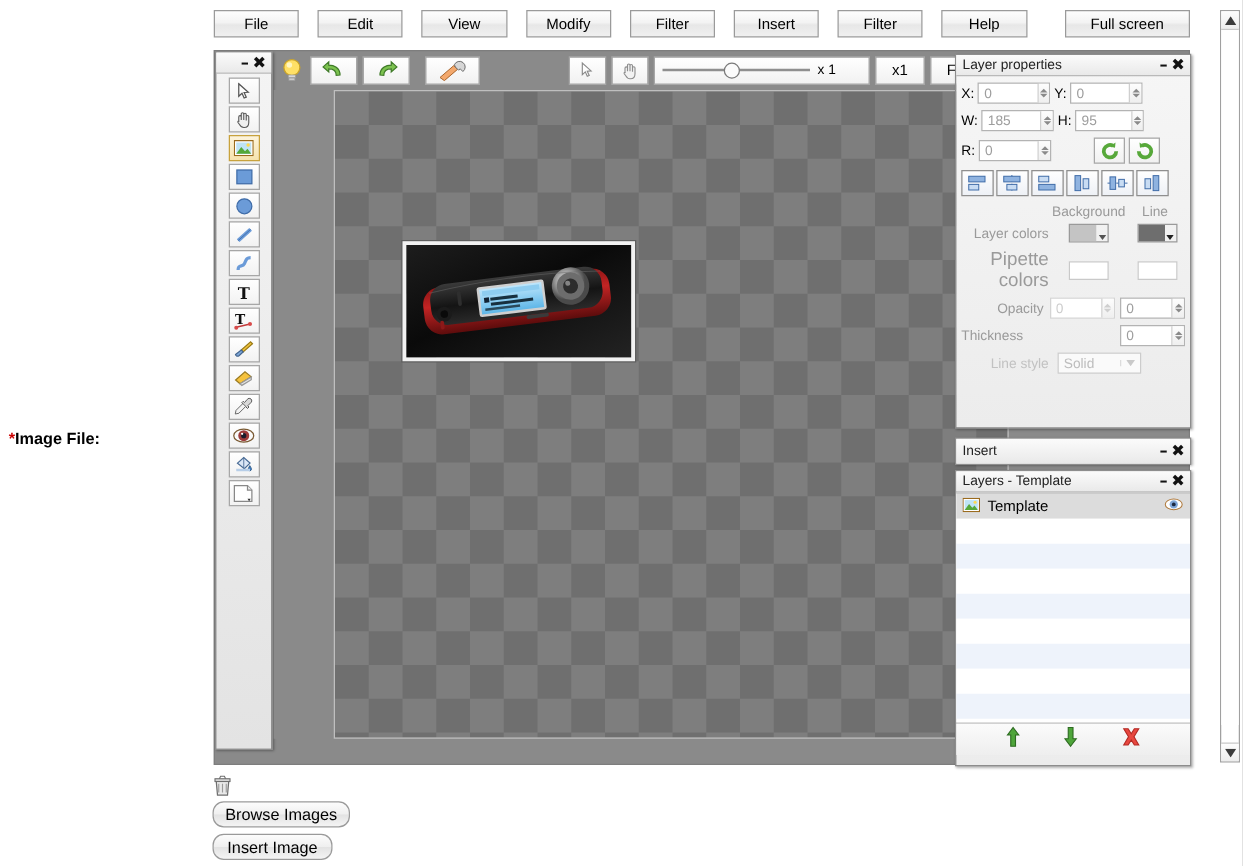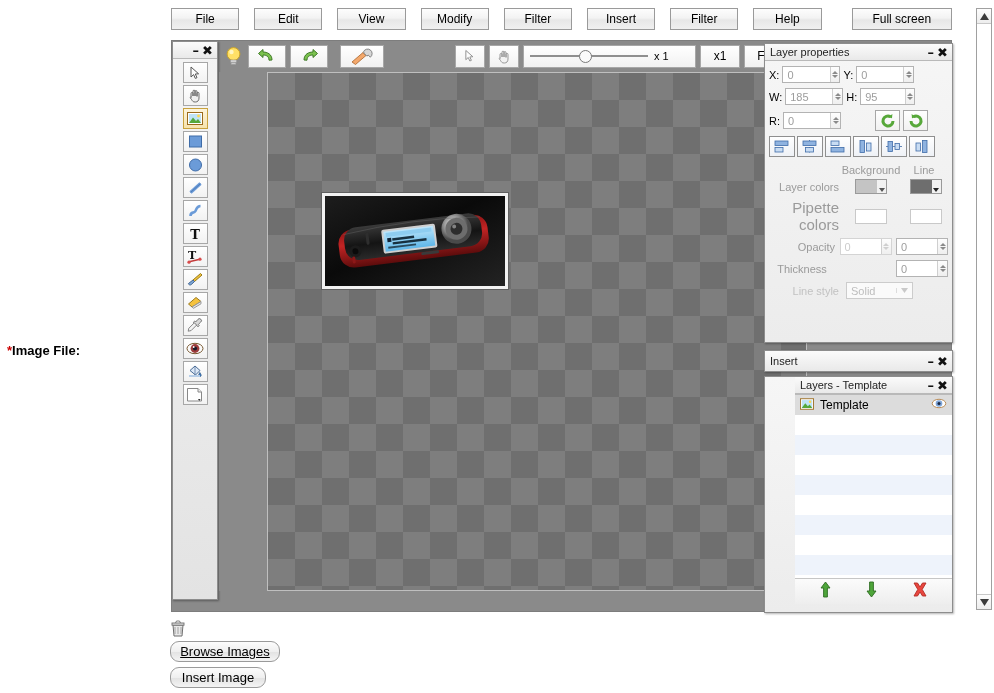--- a/index.html
+++ b/index.html
@@ -223,21 +223,21 @@
   
   #trash { position:absolute; left:170px; top:620px; width:16px; height:16px; }
   .rbtn {
     position:absolute;
     background: linear-gradient(to bottom,#fcfcfc 0%,#efefef 50%,#e2e2e2 51%,#f4f4f4 100%);
     border:1px solid #9a9a9a; border-radius:9px;
     font-size:13px; color:#000;
     display:flex; align-items:center; justify-content:center;
     cursor:default;
   }
-  #browse-btn { left:170px; top:641px; width:110px; height:21px;text-decoration:underline; }
+  #browse-btn { left:170px; top:641px; width:110px; height:21px; }
   #insert-btn { left:170px; top:667px; width:96px; height:21px; }
 </style>
 </head>
 <body>
 
 <div id="menubar">
   <div class="btn menu-btn">File</div>
   <div class="btn menu-btn">Edit</div>
   <div class="btn menu-btn">View</div>
   <div class="btn menu-btn">Modify</div>
@@ -648,21 +648,21 @@
               <input type="text" value="0" style="">
               <span class="arrows">
                   <i class="ar-up"></i>
                   <i class="ar-dn"></i>
                 </span>
             </span>
           </span>
         </div>
 
         <div class="prow">
-          <span style="width:72px;text-align:center;font-size:11px;color:#9a9a9a">Thickness</span>
+          <span style="width:72px;text-align:left;font-size:11px;color:#9a9a9a">Thickness</span>
           <span style="width:60px"></span>
           <span style="width:52px;display:flex;justify-content:center">
             <span class="spin" style="width:52px">
               <input type="text" value="0" style="">
               <span class="arrows">
                   <i class="ar-up"></i>
                   <i class="ar-dn"></i>
                 </span>
             </span>
           </span>
@@ -685,21 +685,21 @@
     <div class="dockpanel" style="height:22px;margin-bottom:4px;">
       <div class="panel-title" style="height:20px;border-bottom:0;">
         <span class="ttl">Insert</span>
         <span class="winbtns">
           <span class="minbtn">–</span>
           <span class="closebtn">✖</span>
         </span>
       </div>
     </div>
 
-    <div class="dockpanel" style="height:237px;padding-left:30px;">
+    <div class="dockpanel" style="height:237px;">
       <div class="panel-title">
         <span class="ttl">Layers - Template</span>
         <span class="winbtns">
           <span class="minbtn">–</span>
           <span class="closebtn">✖</span>
         </span>
       </div>
 
       <div id="layerlist">
         <div class="lrow sel">

